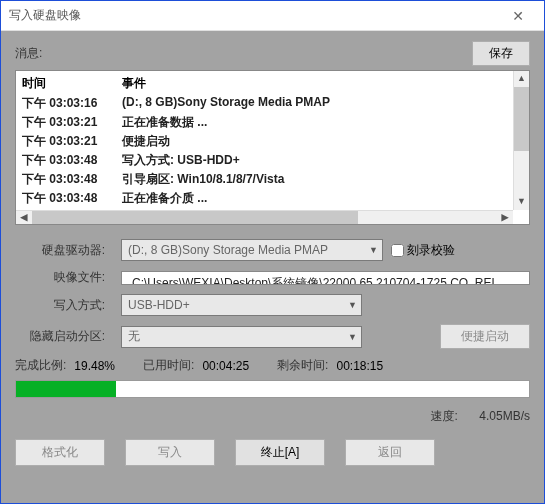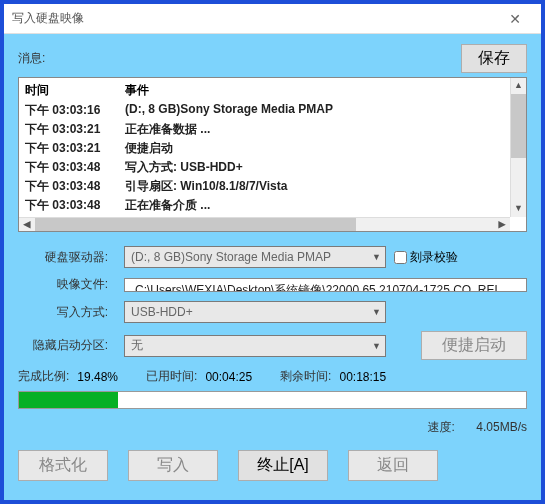--- a/index.html
+++ b/index.html
@@ -1,24 +1,24 @@
 <!DOCTYPE html>
 <html><head>
 <meta charset="utf-8">
 <style>
 * { box-sizing: border-box; margin: 0; padding: 0; }
 body { font-family: "Microsoft YaHei", "SimSun", sans-serif; font-size: 12px; background: #f0f0f0; width: 545px; height: 504px; overflow: hidden; }
-.window { width: 545px; height: 504px; background: #7dd3fc; border: 4px solid #1d4ed8; position: relative; }
+.window { width: 545px; height: 504px; background: #a3a3a3; border: 1px solid #1d4ed8; position: relative; }
 .titlebar { height: 30px; background: #fff; display: flex; align-items: center; padding: 0 8px; border-bottom: 1px solid #e0e0e0; }
 .titlebar .title { flex: 1; color: #555; font-size: 12px; }
 .titlebar .close { width: 36px; height: 28px; text-align: center; line-height: 28px; color: #666; font-size: 14px; }
 .content { padding: 10px 14px; }
 .msg-row { display: flex; align-items: center; margin-bottom: 4px; }
 .msg-row .lbl { flex: 1; color: #333; }
-.btn { background: #e1e1e1; border: 1px solid #adadad; padding: 3px 16px; font-size: 16px; cursor: pointer; }
+.btn { background: #e1e1e1; border: 1px solid #adadad; padding: 3px 16px; font-size: 12px; cursor: pointer; }
 .btn.disabled { color: #888; background: #e8e8e8; cursor: default; }
 .log-box { border: 1px solid #888; background: #fff; height: 155px; overflow: hidden; position: relative; font-weight: bold; }
 .log-inner { padding: 4px 6px; height: 142px; overflow: hidden; }
 .log-header { display: flex; padding-bottom: 2px; }
 .col-time { width: 100px; }
 .col-event { flex: 1; }
 .log-row { display: flex; padding: 1px 0; color: #222; }
 .scrollbar-v { position: absolute; right: 0; top: 0; bottom: 14px; width: 16px; background: #f0f0f0; border-left: 1px solid #ddd; }
 .scrollbar-v .arrow { height: 16px; text-align: center; line-height: 14px; font-size: 9px; color: #555; }
 .scrollbar-v .track { position: absolute; top: 16px; bottom: 16px; width: 100%; }
@@ -29,21 +29,21 @@
 .scrollbar-h .thumb { position: absolute; left: 0; width: 70%; height: 100%; background: #c8c8c8; }
 .form-area { margin-top: 14px; }
 .form-row { display: flex; align-items: center; margin-bottom: 8px; }
 .form-row .flabel { width: 90px; text-align: right; margin-right: 16px; color: #333; }
 .sunken { border: 1px inset #aaa; background: #f6f6f6; padding: 3px 6px; font-size: 12px; }
 .readonly-field { flex: 1; color: #777; height: 22px; line-height: 16px; }
 .drive-row .readonly-field { flex: 0 0 262px; }
 .check-wrap { margin-left: 8px; display: flex; align-items: center; }
 .check-wrap input { margin-right: 3px; }
 .image-field { flex: 1; background: #fff; border: 1px solid #888; padding: 3px 10px; height: 14px; overflow: hidden; white-space: nowrap; color: #222; }
-.combo { width: 262px; height: 22px; border: 1px solid #7a7a7a; background: #e8e8e8; display: flex; align-items: center; padding-left: 6px; color: #666; position: relative; }
+.combo { width: 241px; height: 22px; border: 1px solid #7a7a7a; background: #e8e8e8; display: flex; align-items: center; padding-left: 6px; color: #666; position: relative; }
 .combo .arrow-d { position: absolute; right: 4px; font-size: 9px; color: #555; }
 .quickboot-btn { margin-left: auto; padding: 3px 20px; }
 .stats-row { display: flex; align-items: center; margin-top: 2px; }
 .stats-row .slabel { color: #333; }
 .stats-row .sval { margin-left: 8px; margin-right: 28px; }
 .progress { margin-top: 6px; height: 18px; border: 1px solid #999; background: #fff; position: relative; }
 .progress .bar { height: 100%; background: #06b025; width: 19.48%; }
 .speed-row { text-align: right; margin-top: 10px; color: #333; }
 .speed-row .sval { margin-left: 18px; }
 .action-row { display: flex; justify-content: flex-start; gap: 20px; margin-top: 14px; }

